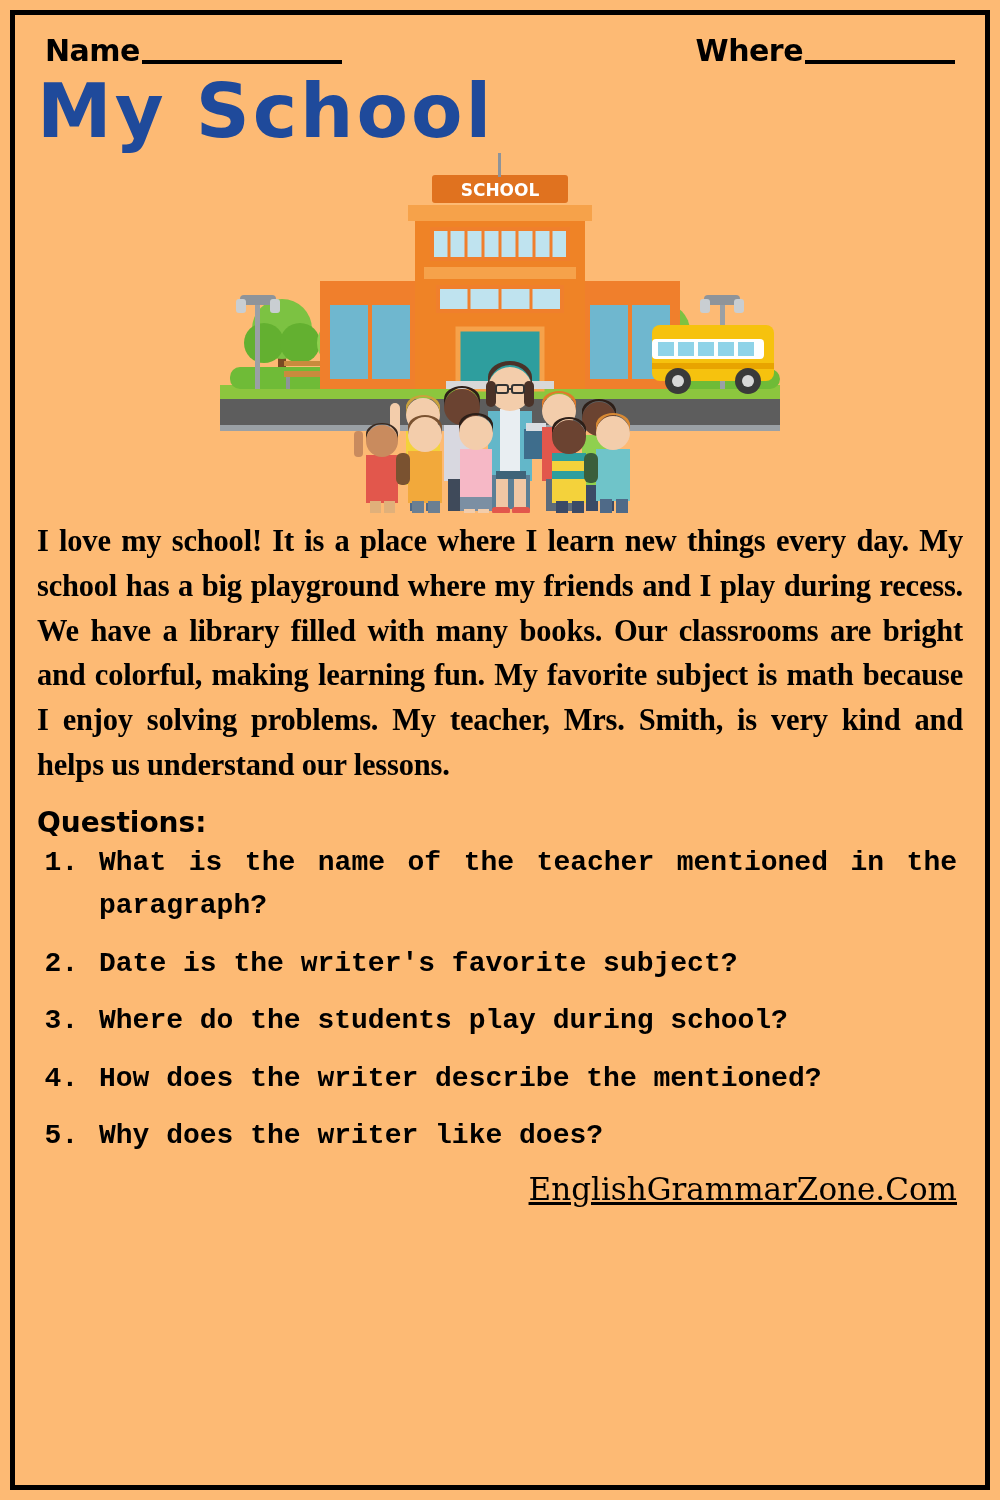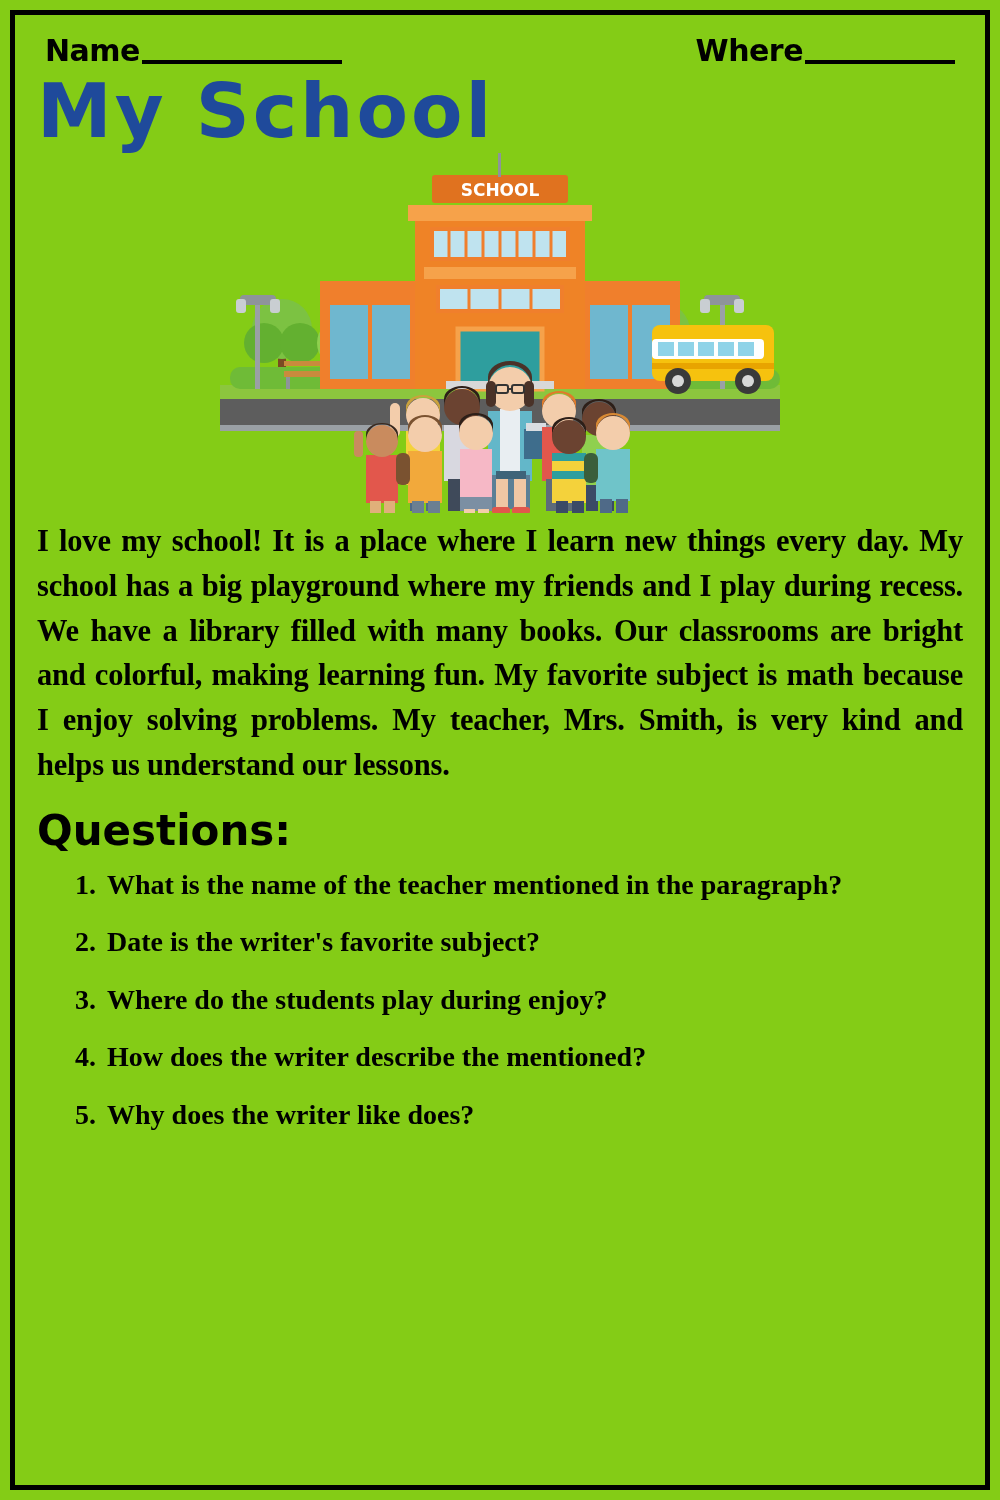--- a/index.html
+++ b/index.html
@@ -11,21 +11,21 @@
     width: 1000px;
     height: 1500px;
     font-family: "DejaVu Sans", sans-serif;
     overflow: hidden;
   }
   .page {
     position: relative;
     width: 1000px;
     height: 1500px;
     box-sizing: border-box;
-    background: #84cc16;
+    background: #fdba74;
     padding: 10px;
   }
   .frame {
     position: relative;
     width: 100%;
     height: 100%;
     box-sizing: border-box;
     border: 5px solid #000000;
     padding: 16px 22px 10px 22px;
   }
@@ -86,30 +86,30 @@
     line-height: 1.47;
     text-align: justify;
     text-justify: inter-word;
     color: #000;
     letter-spacing: -0.2px;
   }
 
   .questions-title {
     font-family: "DejaVu Sans", sans-serif;
     font-weight: bold;
-    font-size: 42px;
+    font-size: 28px;
     margin-top: 18px;
     margin-bottom: 2px;
     color: #000;
   }
 
   ol.questions {
-    margin: 8px;
+    margin: 0;
     padding-left: 58px;
-    font-family: Liberation Serif, serif;
+    font-family: Liberation Mono, monospace;
     font-weight: bold;
     font-size: 28px;
     color: #000;
   }
   ol.questions li {
     margin-bottom: 14px;
     line-height: 1.55;
     padding-left: 4px;
   }
   ol.questions li.justified {
@@ -354,20 +354,21 @@
       </svg>
     </div>
 
     <div class="paragraph">I love my school! It is a place where I learn new things every day. My school has a big playground where my friends and I play during recess. We have a library filled with many books. Our classrooms are bright and colorful, making learning fun. My favorite subject is math because I enjoy solving problems. My teacher, Mrs. Smith, is very kind and helps us understand our lessons.</div>
 
     <div class="questions-title">Questions:</div>
 
     <ol class="questions">
       <li class="justified">What is the name of the teacher mentioned in the paragraph?</li>
       <li>Date is the writer's favorite subject?</li>
-      <li>Where do the students play during enjoy?</li>
+      <li>Where do the students play during school?</li>
       <li>How does the writer describe the mentioned?</li>
       <li>Why does the writer like does?</li>
     </ol>
 
+    <div class="footer">EnglishGrammarZone.Com</div>
 
   </div>
 </div>
 
 </body></html>

